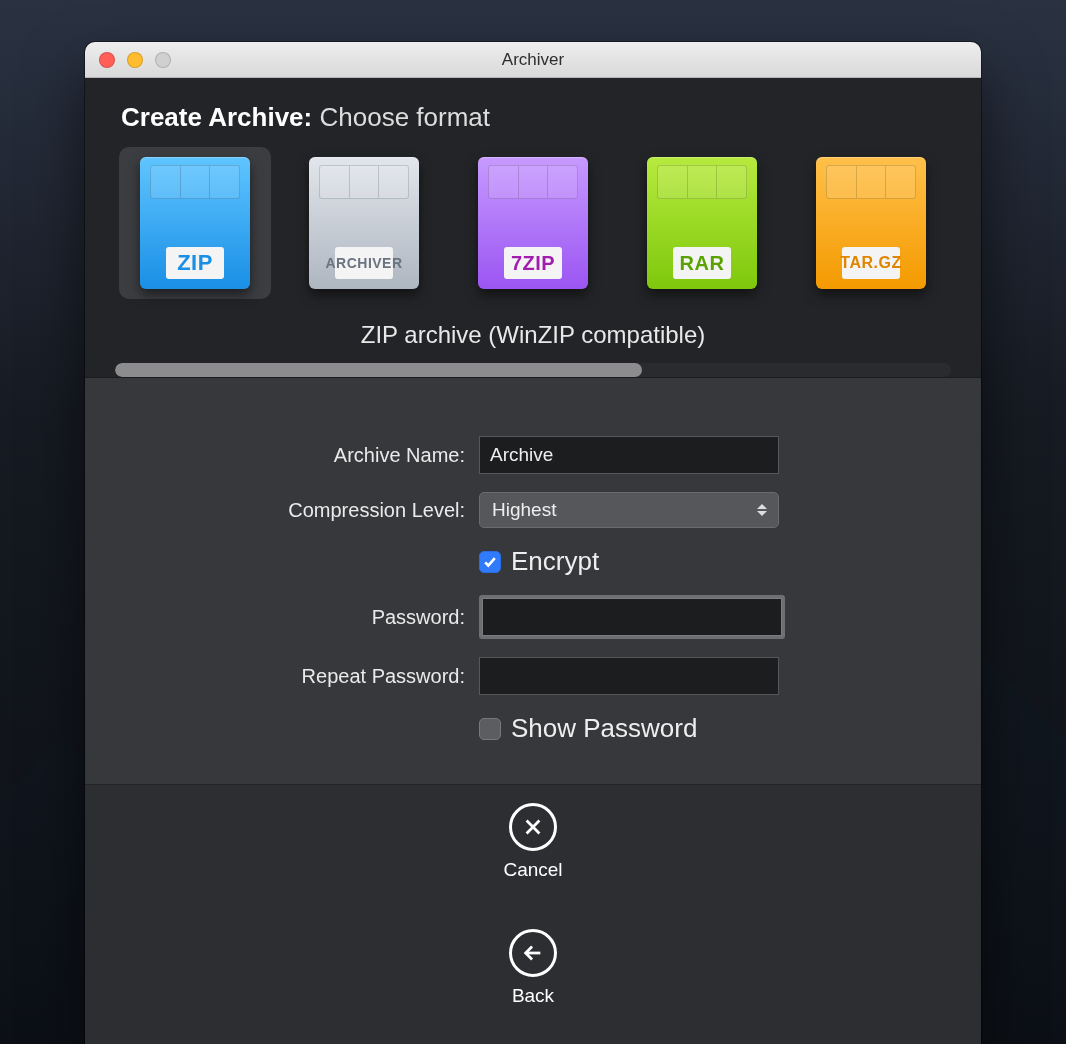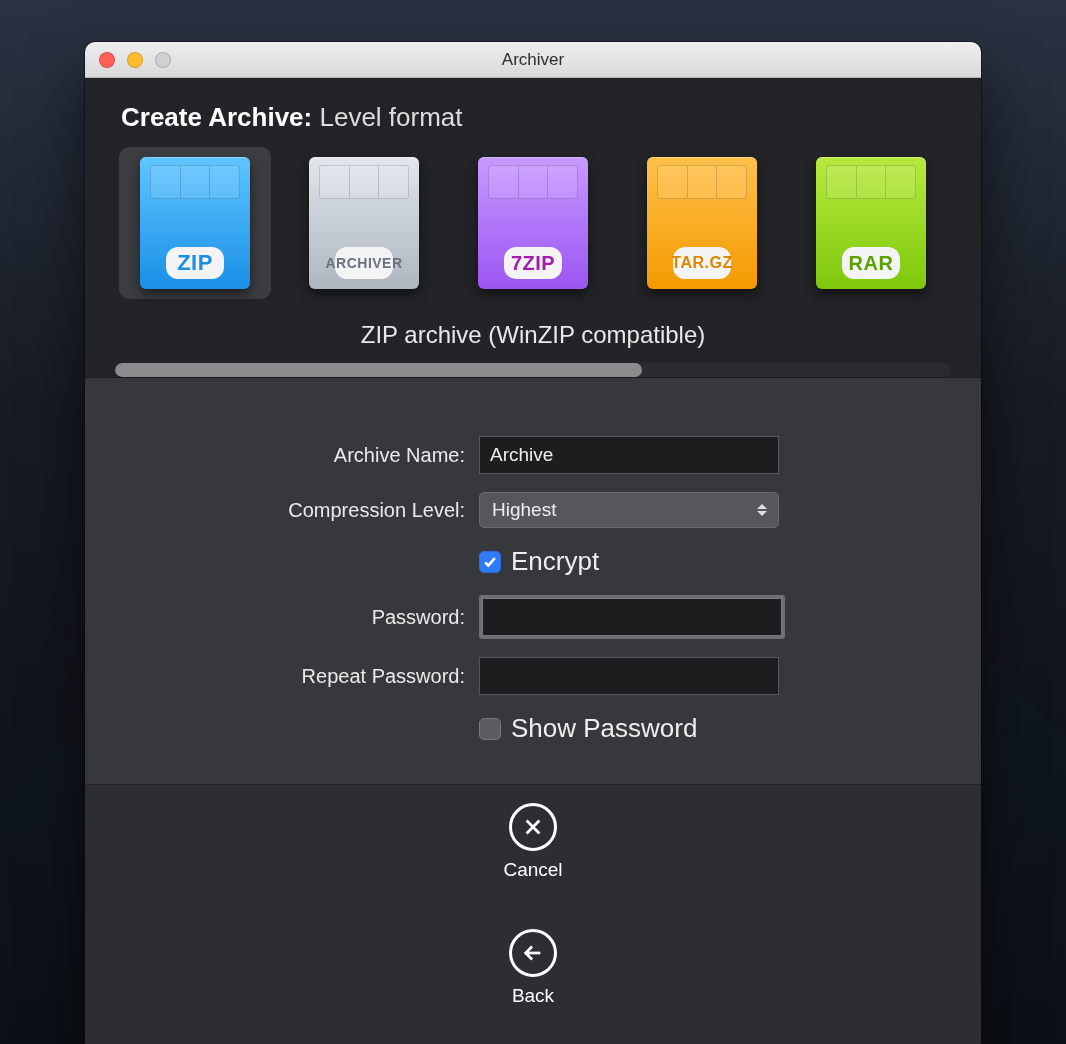--- a/index.html
+++ b/index.html
@@ -94,21 +94,21 @@
     content: "";
     position: absolute; top: 0; bottom: 0;
     width: 1px; background: rgba(0,0,0,.15);
   }
   .doc .flap::before { left: 33%; }
   .doc .flap::after  { left: 66%; }
   .doc .label-box {
     margin: 0 26px;
     height: 32px;
     background: #f4f4f4;
-    border-radius: 12px;
+    border-radius: 3px;
     display: flex; align-items: center; justify-content: center;
     font-weight: 600;
     font-size: 18px;
     letter-spacing: .5px;
     color: #555;
   }
   .doc.zip      { background: linear-gradient(#5fc5ff, #1a8fe6); }
   .doc.zip .label-box { color: #1a8fe6; font-size: 22px; }
   .doc.archiver { background: linear-gradient(#e2e6ec, #aeb6c0); }
   .doc.archiver .label-box { color: #6a7480; font-size: 14px; }
@@ -248,21 +248,21 @@
       <div class="tl gray"></div>
     </div>
     <div class="titlebar-title">Archiver</div>
   </div>
 
   <div class="window-body">
 
     <div class="upper">
       <div class="heading">
         <strong>Create Archive:</strong>
-        <span>Level format</span>
+        <span>Choose format</span>
       </div>
 
       <div class="formats">
         <div class="fmt selected">
           <div class="doc zip">
             <div class="flap"></div>
             <div class="label-box">ZIP</div>
           </div>
         </div>
         <div class="fmt">
@@ -271,29 +271,29 @@
             <div class="label-box">ARCHIVER</div>
           </div>
         </div>
         <div class="fmt">
           <div class="doc sevenzip">
             <div class="flap"></div>
             <div class="label-box">7ZIP</div>
           </div>
         </div>
         <div class="fmt">
+          <div class="doc rar">
+            <div class="flap"></div>
+            <div class="label-box">RAR</div>
+          </div>
+        </div>
+        <div class="fmt">
           <div class="doc targz">
             <div class="flap"></div>
             <div class="label-box">TAR.GZ</div>
-          </div>
-        </div>
-        <div class="fmt">
-          <div class="doc rar">
-            <div class="flap"></div>
-            <div class="label-box">RAR</div>
           </div>
         </div>
       </div>
 
       <div class="format-desc">ZIP archive (WinZIP compatible)</div>
 
       <div class="scrollbar">
         <div class="scroll-thumb"></div>
       </div>
     </div>

